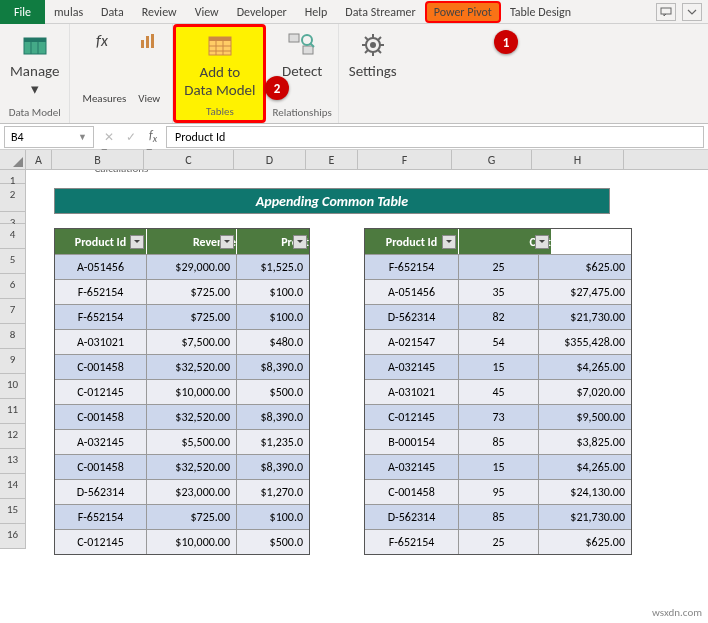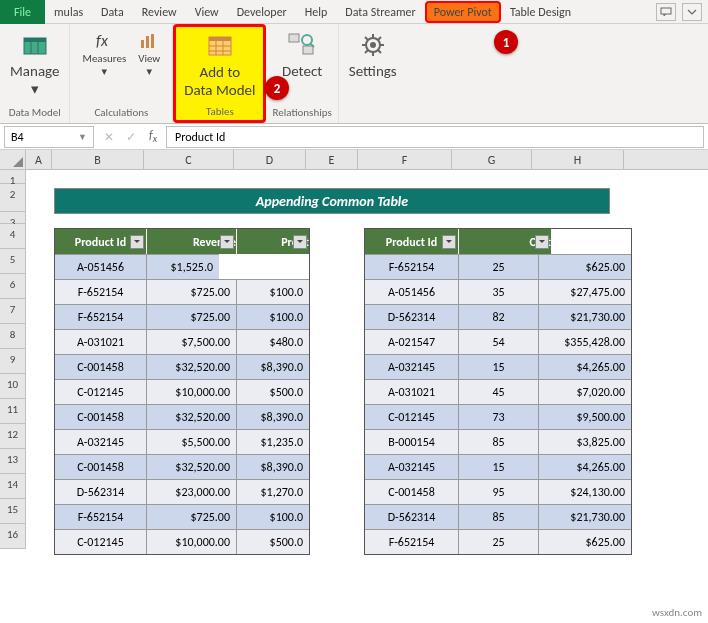--- a/index.html
+++ b/index.html
@@ -1,36 +1,36 @@
 <!DOCTYPE html>
 <html><head>
 <meta charset="utf-8">
 <style>
 * { box-sizing: border-box; margin: 0; padding: 0; font-family: 'Segoe UI', Calibri, sans-serif; }
 body { background: #fff; width: 708px; height: 623px; overflow: hidden; position: relative; font-size: 12px; }
 
 
 .tabbar { display: flex; align-items: center; height: 24px; background: #f3f2f1; border-bottom: 1px solid #d0d0d0; position: relative; }
-.file-tab { background: #107c41; color: #86efac; padding: 4px 14px; height: 24px; display: flex; align-items: center; font-size: 12px; }
+.file-tab { background: #107c41; color: #ffffff; padding: 4px 14px; height: 24px; display: flex; align-items: center; font-size: 12px; }
 .tab { padding: 4px 9px; color: #444; font-size: 12px; cursor: pointer; }
 .tab.active { background: #f97316; border: 2px solid #f00; border-radius: 4px; padding: 2px 7px; font-weight: 500; }
 .title-icons { margin-left: auto; display: flex; gap: 6px; padding-right: 6px; }
 .title-icn { width: 20px; height: 18px; border: 1px solid #bbb; display: flex; align-items: center; justify-content: center; font-size: 11px; color: #666; }
 
 
 .ribbon { display: flex; height: 100px; background: #f3f2f1; border-bottom: 1px solid #c0c0c0; }
 .ribgroup { display: flex; flex-direction: column; align-items: center; padding: 4px 6px 2px 6px; border-right: 1px solid #e1e1e1; }
 .ribgroup.highlight { background: #fff200; border: 3px solid #f00; border-radius: 4px; padding: 2px 4px 0 4px; }
 .riblabel { font-size: 11px; color: #666; margin-top: auto; padding: 2px 0; }
 .bigbtn { display: flex; flex-direction: column; align-items: center; padding: 2px 4px; text-align: center; cursor: pointer; }
 .bigbtn .icn { width: 30px; height: 30px; margin-bottom: 2px; }
 .bigbtn .lbl { font-size: 15px; color: #444; line-height: 1.2; }
 .smallbtn { display: flex; flex-direction: column; align-items: center; padding: 2px 6px; cursor: pointer; }
 .smallbtn .icn { width: 22px; height: 22px; }
-.smallbtn .lbl { font-size: 11px; color: #444; }
+.smallbtn .lbl { font-size: 11px; color: #444; margin-top: 40px; }
 .row { display: flex; }
 
 
 .fbar-row { display: flex; align-items: center; height: 26px; border-bottom: 1px solid #d0d0d0; background: #fff; }
 .namebox { width: 90px; height: 22px; border: 1px solid #c0c0c0; margin: 0 4px; padding: 2px 6px; font-size: 12px; display: flex; align-items: center; justify-content: space-between; }
 .fx-btn { width: 22px; height: 22px; display: flex; align-items: center; justify-content: center; color: #666; font-size: 12px; }
 .fbar { flex: 1; height: 22px; border: 1px solid #c0c0c0; margin: 0 4px 0 2px; padding: 2px 8px; display: flex; align-items: center; }
 
 
 .grid { position: relative; }
@@ -266,20 +266,21 @@
             <span class="dd"></span>
           </div>
         <div class="th c3w">
             <span>Profit</span>
             <span class="dd"></span>
           </div>
       </div>
       <div id="t1body">
           <div class="trow alt">
             <div class="td c1w">A-051456</div>
+            <div class="td c2w">$29,000.00</div>
             <div class="td c3w">$1,525.0</div>
           </div>
           <div class="trow nor">
             <div class="td c1w">F-652154</div>
             <div class="td c2w">$725.00</div>
             <div class="td c3w">$100.0</div>
           </div>
           <div class="trow alt">
             <div class="td c1w">F-652154</div>
             <div class="td c2w">$725.00</div>

